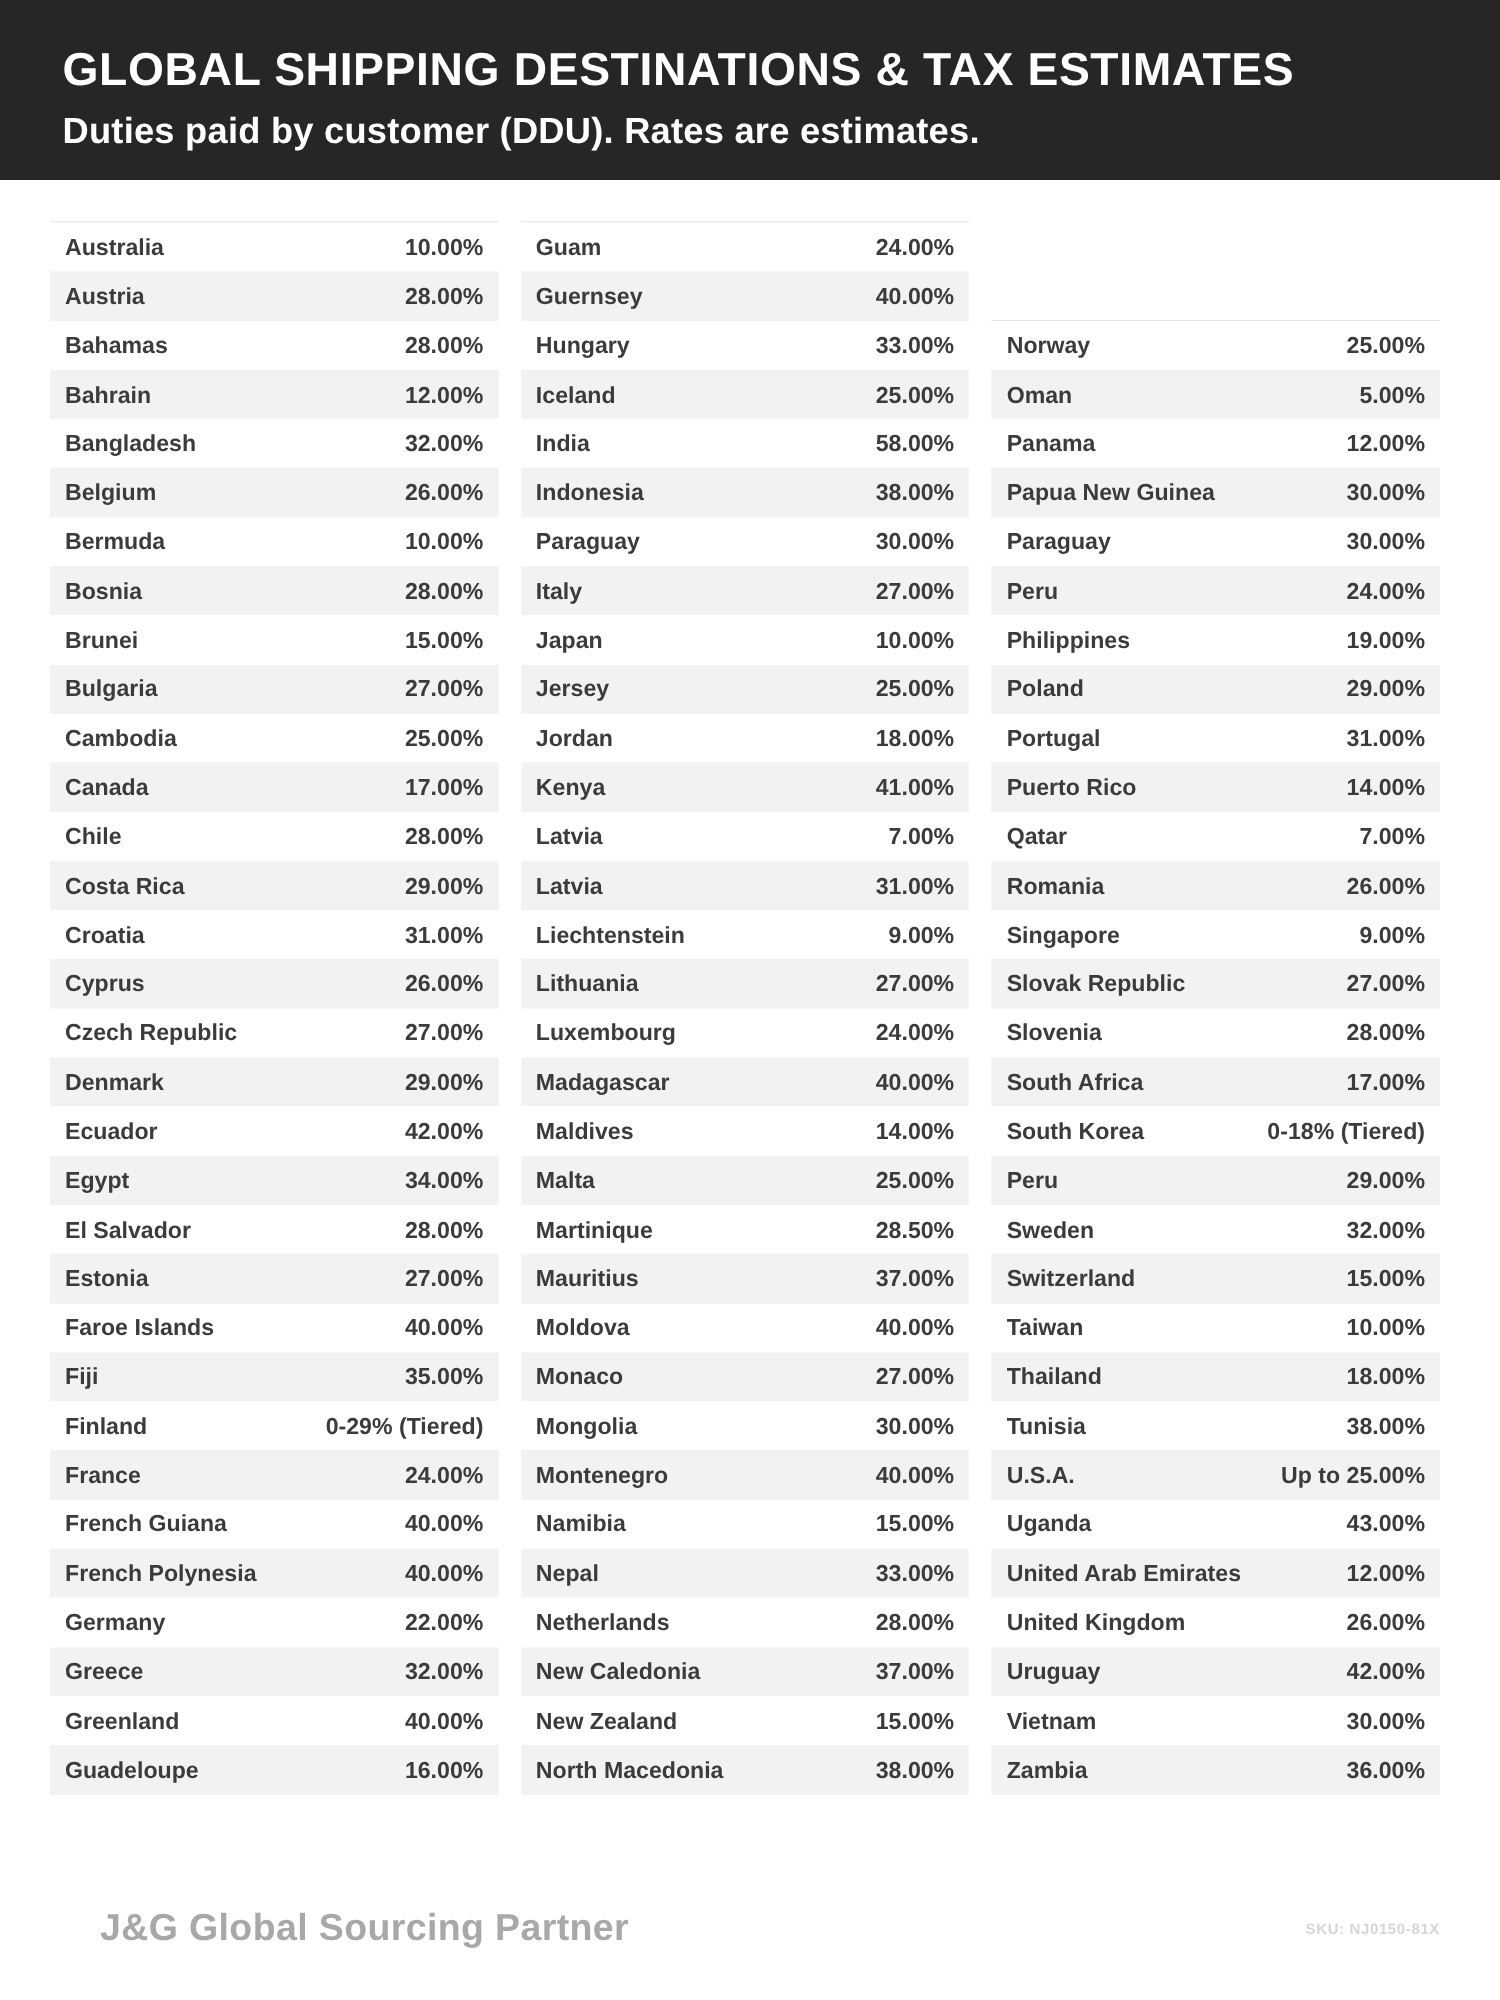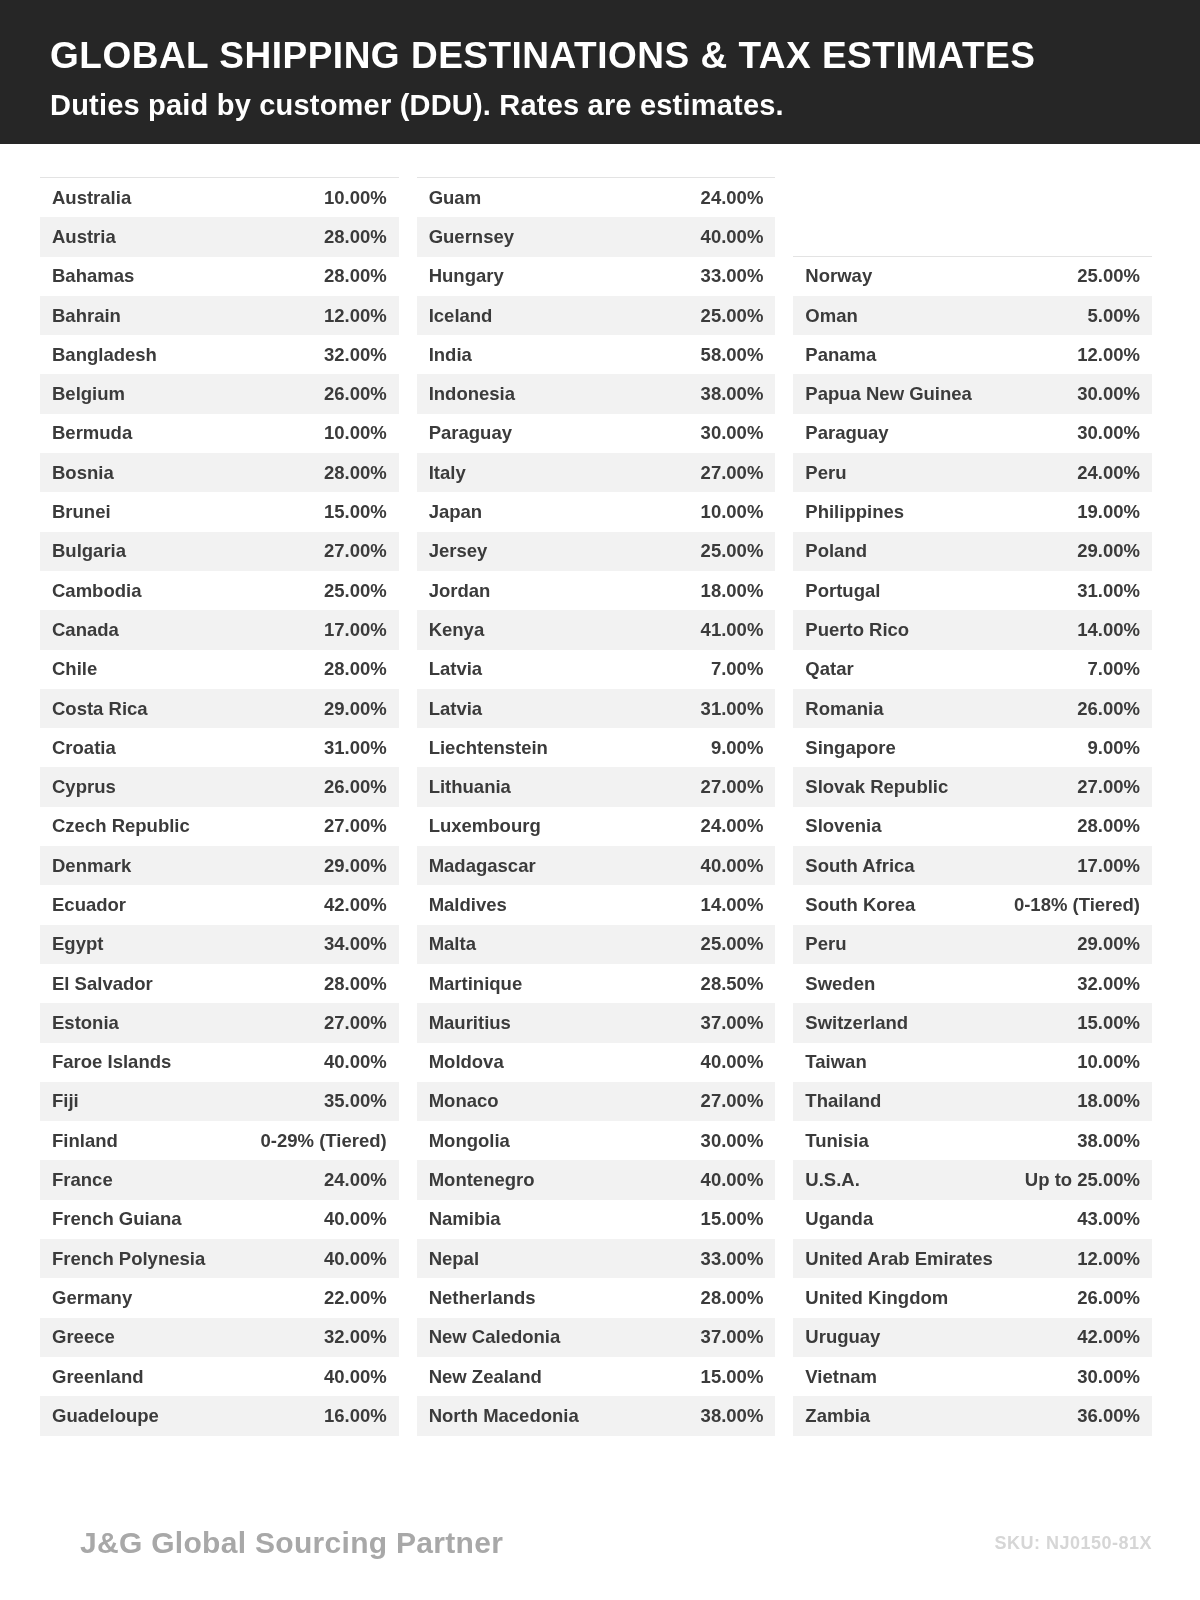--- a/index.html
+++ b/index.html
@@ -65,21 +65,21 @@
     align-items: center;
     margin-left: 40px;
   }
   .brand {
     font-size: 30px;
     font-weight: bold;
     color: #a8a8a8;
     letter-spacing: 0.3px;
   }
   .sku {
-    font-size: 18px;
+    font-size: 12px;
     font-weight: bold;
     color: #d6d6d6;
     letter-spacing: 0.5px;
   }
 </style>
 </head>
 <body>
 
 <div class="header">
   <h1>GLOBAL SHIPPING DESTINATIONS &amp; TAX ESTIMATES</h1>

